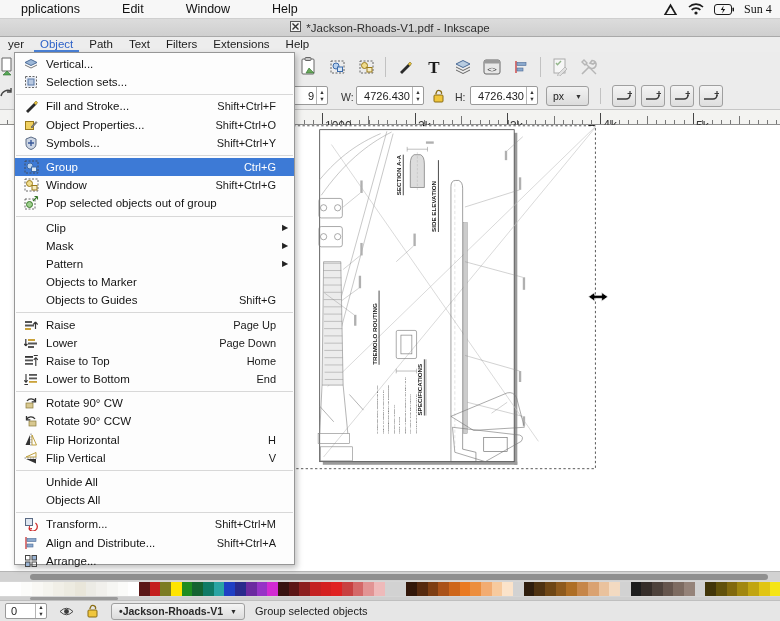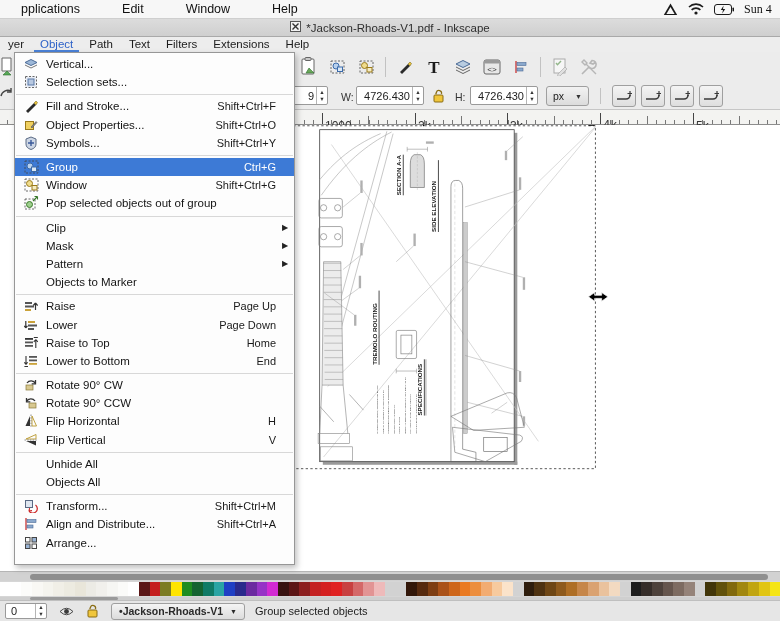--- a/index.html
+++ b/index.html
@@ -560,20 +560,26 @@
       <div class="mi">
         <span class="mic"></span>
         <span class="mil">Pattern</span>
         <span class="mis"></span>
         <span class="mia">▶</span>
       </div>
       <div class="mi">
         <span class="mic"></span>
         <span class="mil">Objects to Marker</span>
         <span class="mis"></span>
+        <span class="mia"></span>
+      </div>
+      <div class="mi">
+        <span class="mic"></span>
+        <span class="mil">Objects to Guides</span>
+        <span class="mis">Shift+G</span>
         <span class="mia"></span>
       </div>
       <div class="msep"></div>
       <div class="mi">
         <span class="mic">
           <svg width="14" height="14" viewBox="0 0 14 14">
             <rect x="1" y="3" width="7" height="2" fill="#555"></rect>
             <rect x="1" y="6.5" width="9" height="2" fill="#555"></rect>
             <rect x="1" y="10" width="6" height="2" fill="#caa23a"></rect>
             <path d="M11.5 11 V4 M11.5 4 l-2.2 2.5 M11.5 4 l2.2 2.5" stroke="#333" stroke-width="1.2" fill="none"></path>

